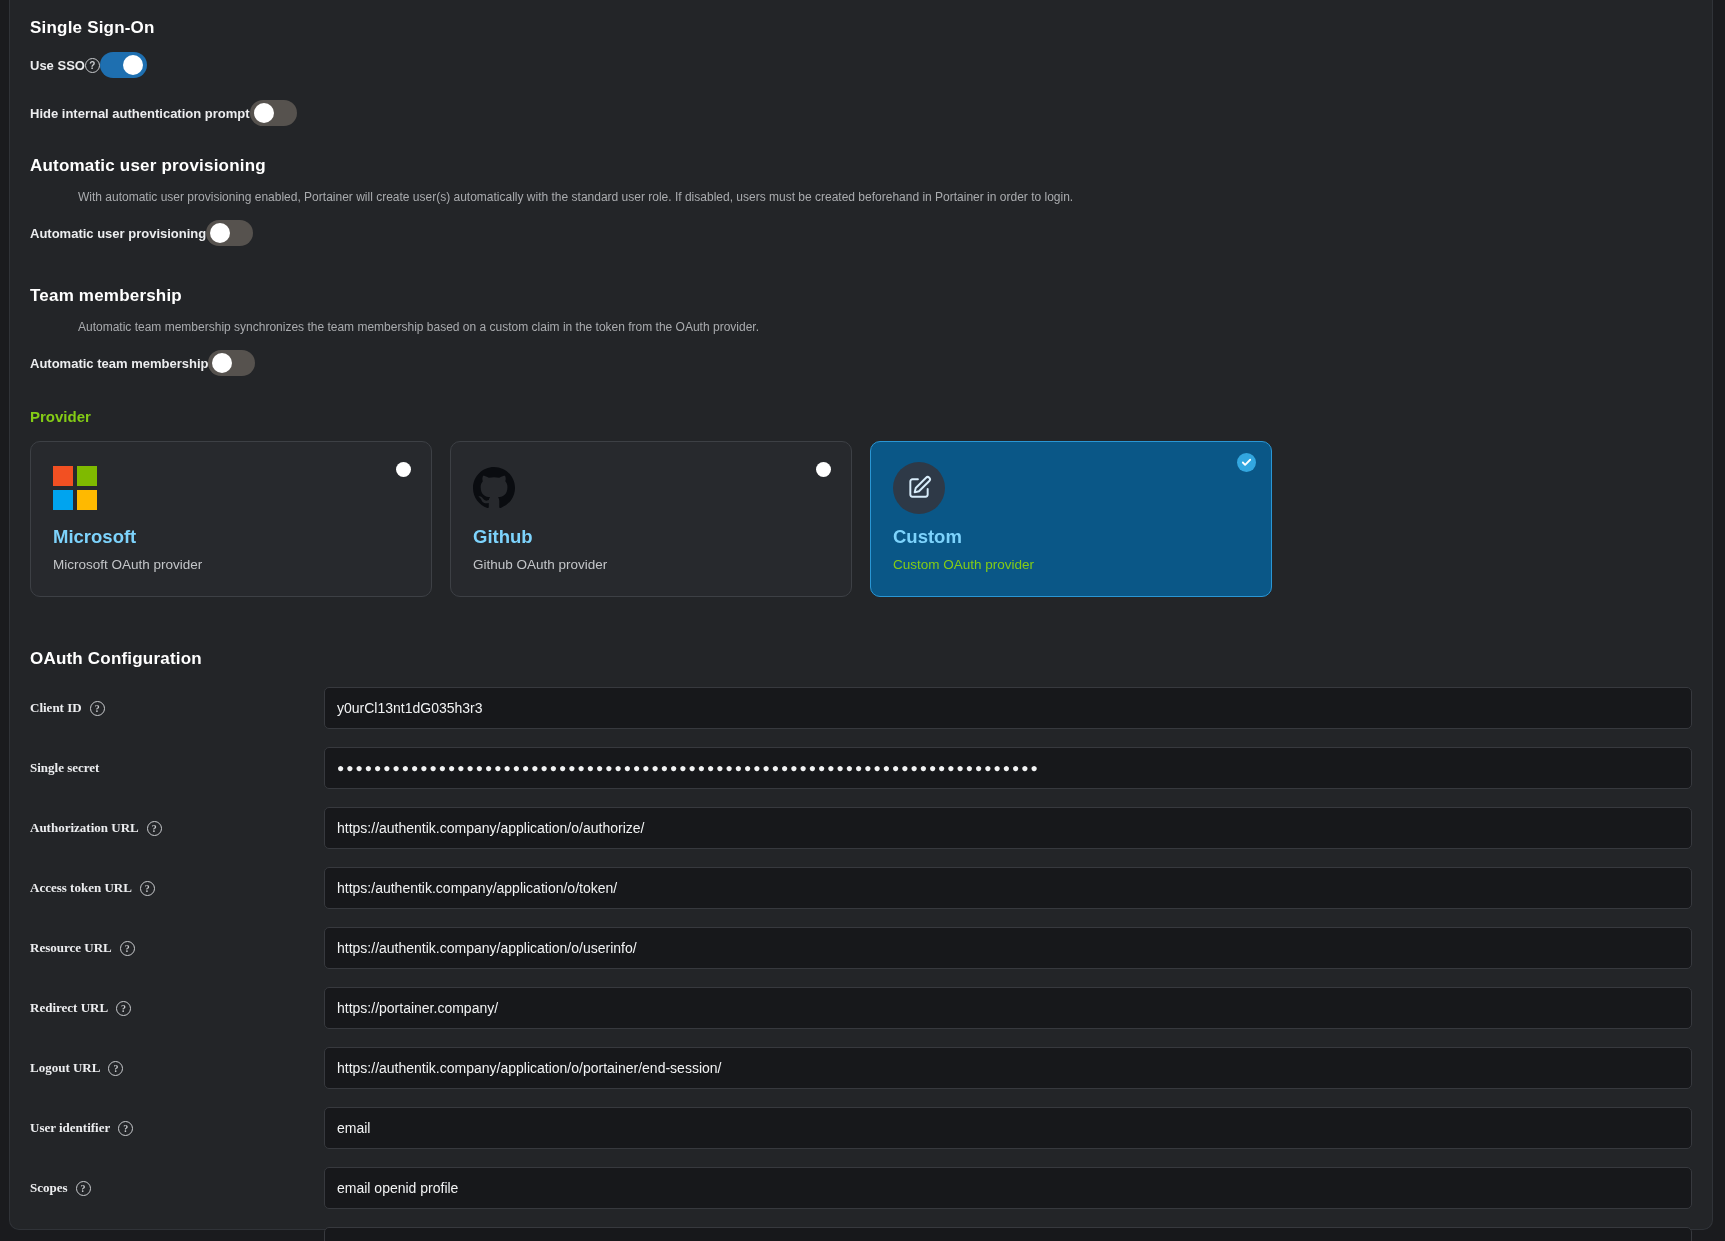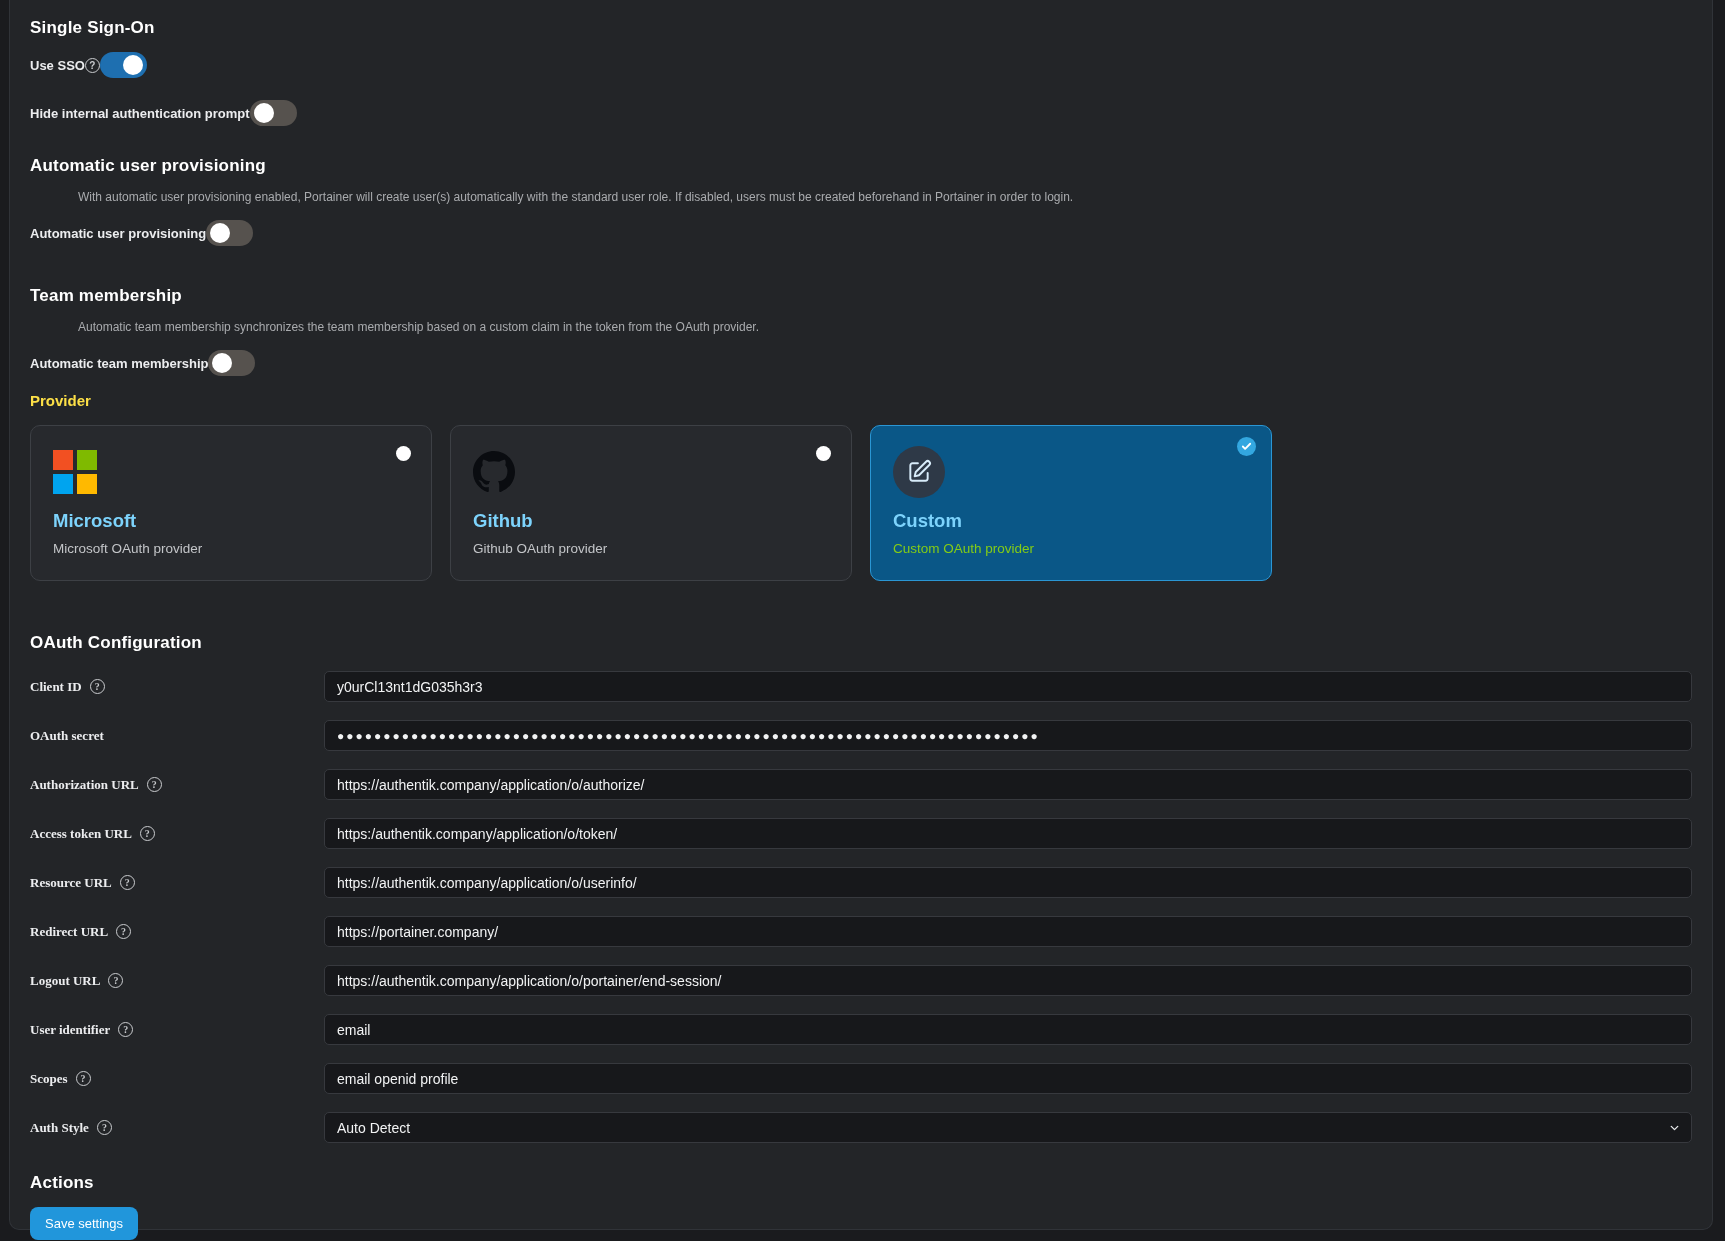--- a/index.html
+++ b/index.html
@@ -21,21 +21,21 @@
   .switch.off { background:#56524e; }
   .switch .knob { position:absolute; top:3px; width:20px; height:20px;
                   background:#ffffff; border-radius:50%; }
   .switch.on .knob  { right:4px; }
   .switch.off .knob { left:4px; }
 
   .help { display:inline-flex; align-items:center; justify-content:center;
           width:15px; height:15px; border:1.2px solid #c9cbce; border-radius:50%;
           color:#c9cbce; font-size:10px; font-weight:700; flex-shrink:0; cursor:pointer; }
 
-  .provider-heading { color:#fde047; font-size:15px; font-weight:600; margin-top:16px; }
+  .provider-heading { color:#84cc16; font-size:15px; font-weight:600; margin-top:32px; }
   .provider-grid { margin-top:16px; display:grid; grid-template-columns:repeat(4,1fr); gap:18px; }
   .provider-card { position:relative; height:156px; background:#27292d;
                    border:1px solid #3d4045; border-radius:10px; padding:20px 22px; cursor:pointer; }
   .provider-card.selected { background:#0a5787; border-color:#2a96d4; }
   .prov-icon { height:52px; display:flex; align-items:center; }
   .prov-icon-circle { width:52px; height:52px; background:#2e3947; border-radius:50%;
                       display:flex; align-items:center; justify-content:center; }
   .prov-title { margin-top:12px; color:#7dd3fc; font-size:18.5px; font-weight:700; }
   .prov-desc { margin-top:9px; color:#c3c5c8; font-size:13.5px; }
   .provider-card.selected .prov-desc { color:#84cc16; }
@@ -44,21 +44,21 @@
   .prov-check { position:absolute; top:11px; right:15px; width:19px; height:19px;
                 background:#33a7e0; border-radius:50%; display:flex;
                 align-items:center; justify-content:center; cursor:pointer; }
 
   .oauth-heading { margin-top:52px; }
   .form { margin-top:18px; }
   .form-row { display:flex; align-items:center; margin-bottom:18px; }
   .form-label { width:294px; flex-shrink:0; display:flex; align-items:center; gap:8px;
                 color:#eceDef; font-size:13px; font-weight:600;font-family:Liberation Serif, serif; }
   .text-input, .select-input {
-     flex:1; height:31px; background:#17181b; border:1px solid #37393e;
+     flex:1; height:42px; background:#17181b; border:1px solid #37393e;
      border-radius:5px; color:#f2f3f4; font-size:14px; padding:0 12px;
      font-family:"Liberation Sans","DejaVu Sans",sans-serif; outline:none; }
   .text-input.masked { font-size:12px; letter-spacing:2px; }
   .select-wrap { flex:1; position:relative; display:flex; }
   .select-input { appearance:none; -webkit-appearance:none; width:100%; cursor:pointer; }
   .select-chevron { position:absolute; right:11px; top:50%; transform:translateY(-50%);
                     color:#e3e4e6; pointer-events:none; display:flex; }
 
   .actions-heading { margin-top:30px; }
   .save-btn { margin-top:14px; display:inline-block; background:#2196db; color:#ffffff;
@@ -158,21 +158,21 @@
     <div class="form">
         <div class="form-row">
           <div class="form-label">
             <span>Client ID</span>
             <span class="help">?</span>
           </div>
           <input type="text" class="text-input" value="y0urCl13nt1dG035h3r3" style="">
         </div>
         <div class="form-row">
           <div class="form-label">
-            <span>OAuth secret</span>
+            <span>Single secret</span>
           </div>
           <input type="text" class="text-input masked" value="●●●●●●●●●●●●●●●●●●●●●●●●●●●●●●●●●●●●●●●●●●●●●●●●●●●●●●●●●●●●●●●●●●●●●●●●●●●●" style="">
         </div>
         <div class="form-row">
           <div class="form-label">
             <span>Authorization URL</span>
             <span class="help">?</span>
           </div>
           <input type="text" class="text-input" value="https://authentik.company/application/o/authorize/" style="">
         </div>

